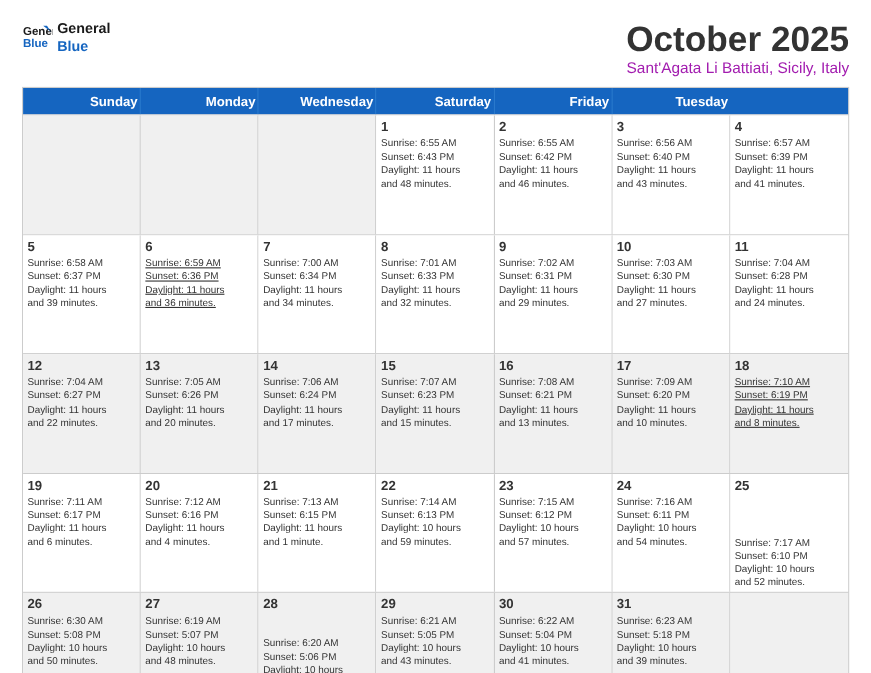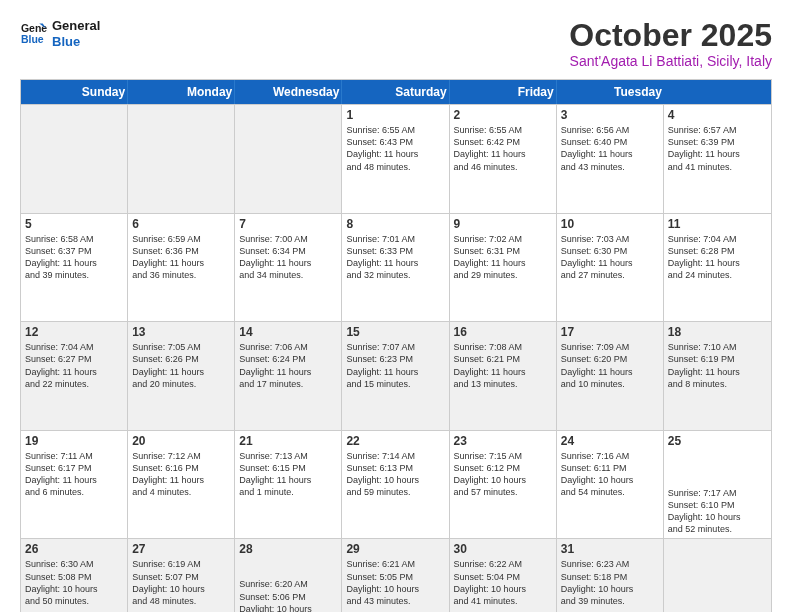--- a/index.html
+++ b/index.html
@@ -168,21 +168,21 @@
         <div class="cal-row">
           <div class="cal-cell">
             <div class="day-num">5</div>
             <div class="cell-text" style="white-space: pre-line;">Sunrise: 6:58 AM
 Sunset: 6:37 PM
 Daylight: 11 hours
 and 39 minutes.</div>
           </div>
           <div class="cal-cell">
             <div class="day-num">6</div>
-            <div class="cell-text" style="white-space: pre-line;">Sunrise: 6:59 AM
+            <div class="cell-text" style="white-space: pre-line; text-decoration: underline;">Sunrise: 6:59 AM
 Sunset: 6:36 PM
 Daylight: 11 hours
 and 36 minutes.</div>
           </div>
           <div class="cal-cell">
             <div class="day-num">7</div>
             <div class="cell-text" style="white-space: pre-line;">Sunrise: 7:00 AM
 Sunset: 6:34 PM
 Daylight: 11 hours
 and 34 minutes.</div>
@@ -254,21 +254,21 @@
           </div>
           <div class="cal-cell shaded">
             <div class="day-num">17</div>
             <div class="cell-text" style="white-space: pre-line;">Sunrise: 7:09 AM
 Sunset: 6:20 PM
 Daylight: 11 hours
 and 10 minutes.</div>
           </div>
           <div class="cal-cell shaded">
             <div class="day-num">18</div>
-            <div class="cell-text" style="white-space: pre-line;">Sunrise: 7:10 AM
+            <div class="cell-text" style="white-space: pre-line; text-decoration: underline;">Sunrise: 7:10 AM
 Sunset: 6:19 PM
 Daylight: 11 hours
 and 8 minutes.</div>
           </div>
         </div>
         <div class="cal-row">
           <div class="cal-cell">
             <div class="day-num">19</div>
             <div class="cell-text" style="white-space: pre-line;">Sunrise: 7:11 AM
 Sunset: 6:17 PM

